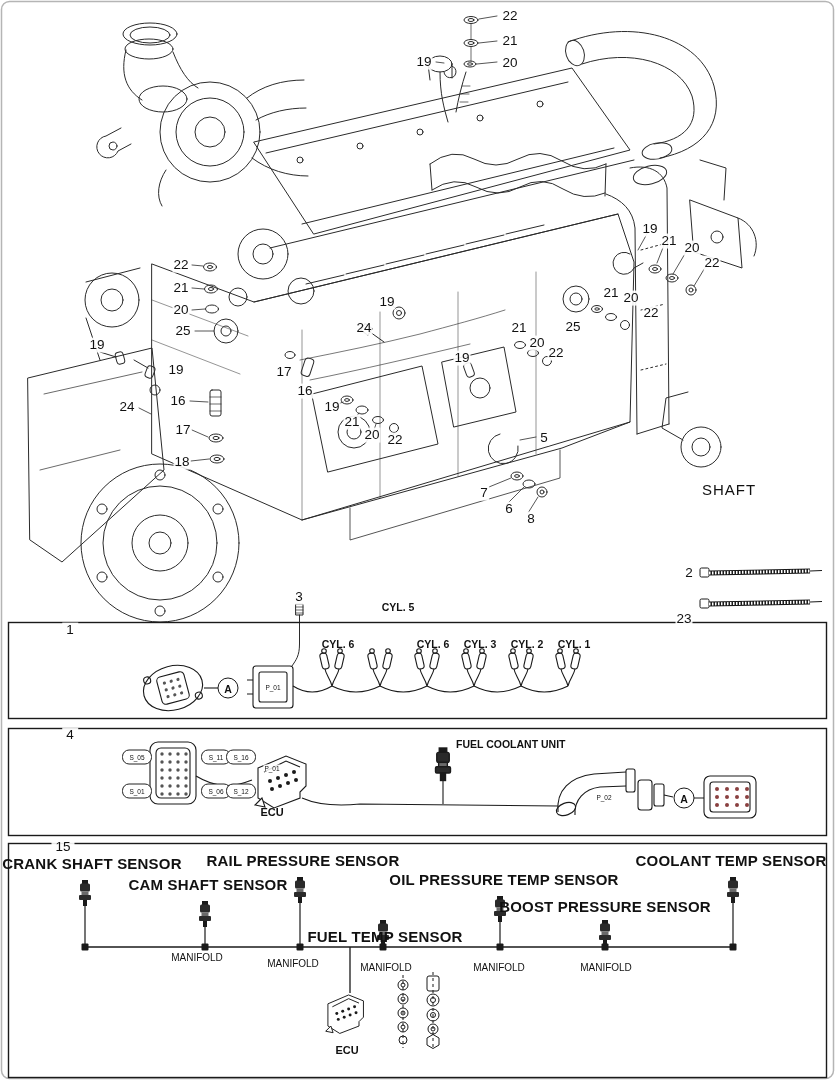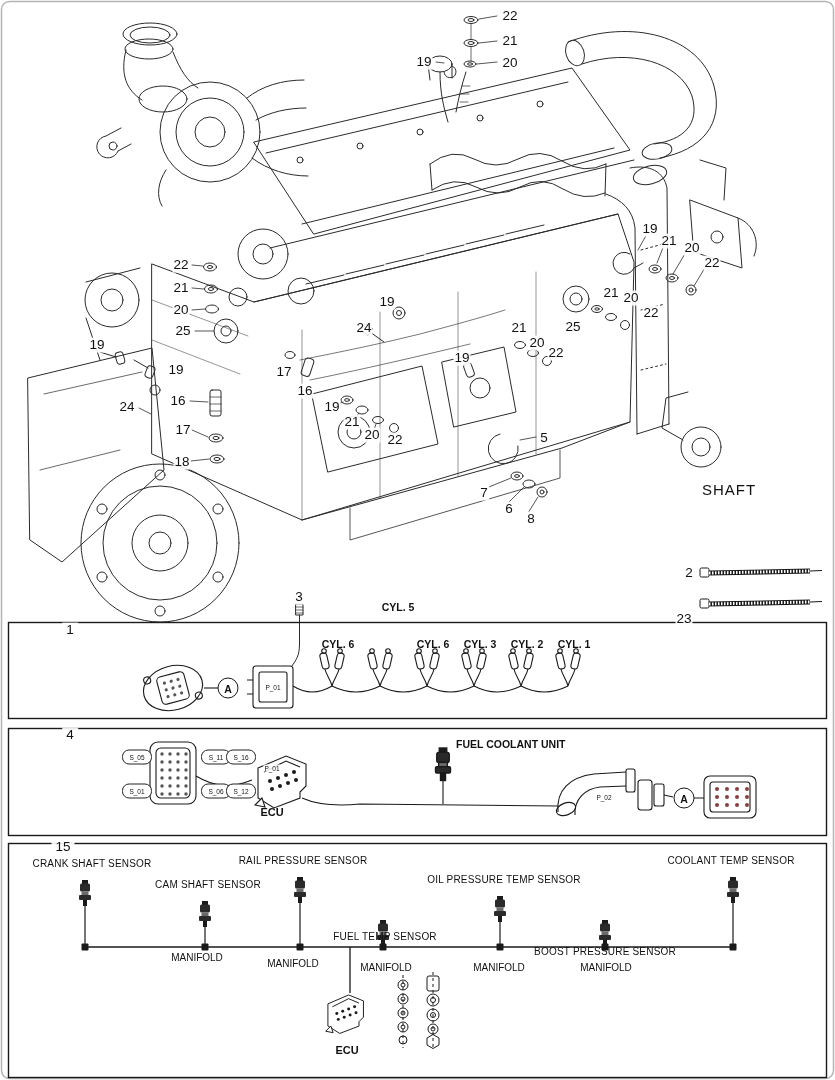--- a/index.html
+++ b/index.html
@@ -5,21 +5,21 @@
   html,body{margin:0;padding:0}
   body{width:835px;height:1080px;background:#eee;font-family:"Liberation Sans","DejaVu Sans",sans-serif}
   #page{position:relative;width:835px;height:1080px;background:#fff;overflow:hidden}
   #art{position:absolute;left:0;top:0;display:block}
   #labels{position:absolute;left:0;top:0;width:835px;height:1080px}
   #labels span{position:absolute;color:#111}
   .callout{transform:translate(-50%,-50%);font-size:13.5px;line-height:1.1;background:rgba(255,255,255,.9);padding:0 1px;white-space:nowrap}
   .box-num{padding:0 4px}
   .lbl{transform:translate(-50%,-50%);white-space:nowrap}
   .cyl-lbl{font-size:10.5px;font-weight:bold}
-  .sensor-lbl{font-size:10px;font-weight:normal;letter-spacing:.2px}
+  .sensor-lbl{font-size:15px;font-weight:bold;letter-spacing:.2px}
   .manifold-lbl{font-size:10px}
   .ecu-lbl{font-size:11px;font-weight:bold}
   .fmu-lbl{transform:translateY(-50%);font-size:10.5px;font-weight:bold;white-space:nowrap}
   .engine-lbl{font-size:15px;letter-spacing:1px;white-space:nowrap}
   .tiny{transform:translate(-50%,-50%);font-size:6.5px;background:rgba(255,255,255,.85);padding:0 1px;white-space:nowrap}
   .ref-circle{transform:translate(-50%,-50%);width:19px;height:19px;border:1.3px solid #1a1a1a;border-radius:50%;background:#fff;font-size:10.5px;font-weight:bold;display:flex;align-items:center;justify-content:center}
   .pin-bubble{transform:translate(-50%,-50%);min-width:24px;height:13px;border:1px solid #222;border-radius:7px;background:#fff;font-size:6.5px;display:flex;align-items:center;justify-content:center;padding:0 2px;white-space:nowrap}
 </style>
 </head>
 <body>
@@ -446,18 +446,18 @@
       <span class="pin-bubble" style="left: 241px; top: 791px;">S_12</span>
       <span class="lbl sensor-lbl" style="left: 92px; top: 863px;">CRANK SHAFT SENSOR</span>
       <span class="lbl sensor-lbl" style="left: 208px; top: 884px;">CAM SHAFT SENSOR</span>
       <span class="lbl manifold-lbl" style="left: 197px; top: 957px;">MANIFOLD</span>
       <span class="lbl sensor-lbl" style="left: 303px; top: 860px;">RAIL PRESSURE SENSOR</span>
       <span class="lbl manifold-lbl" style="left: 293px; top: 963px;">MANIFOLD</span>
       <span class="lbl sensor-lbl" style="left: 385px; top: 904px; margin-top: 32px;">FUEL TEMP SENSOR</span>
       <span class="lbl manifold-lbl" style="left: 386px; top: 967px;">MANIFOLD</span>
       <span class="lbl sensor-lbl" style="left: 504px; top: 879px;">OIL PRESSURE TEMP SENSOR</span>
       <span class="lbl manifold-lbl" style="left: 499px; top: 967px;">MANIFOLD</span>
-      <span class="lbl sensor-lbl" style="left: 605px; top: 951px;">BOOST PRESSURE SENSOR</span>
+      <span class="lbl sensor-lbl" style="left: 605px; top: 906px;">BOOST PRESSURE SENSOR</span>
       <span class="lbl manifold-lbl" style="left: 606px; top: 967px;">MANIFOLD</span>
       <span class="lbl sensor-lbl" style="left: 731px; top: 860px;">COOLANT TEMP SENSOR</span>
     </div>
 
 </div>
 
 </body></html>

